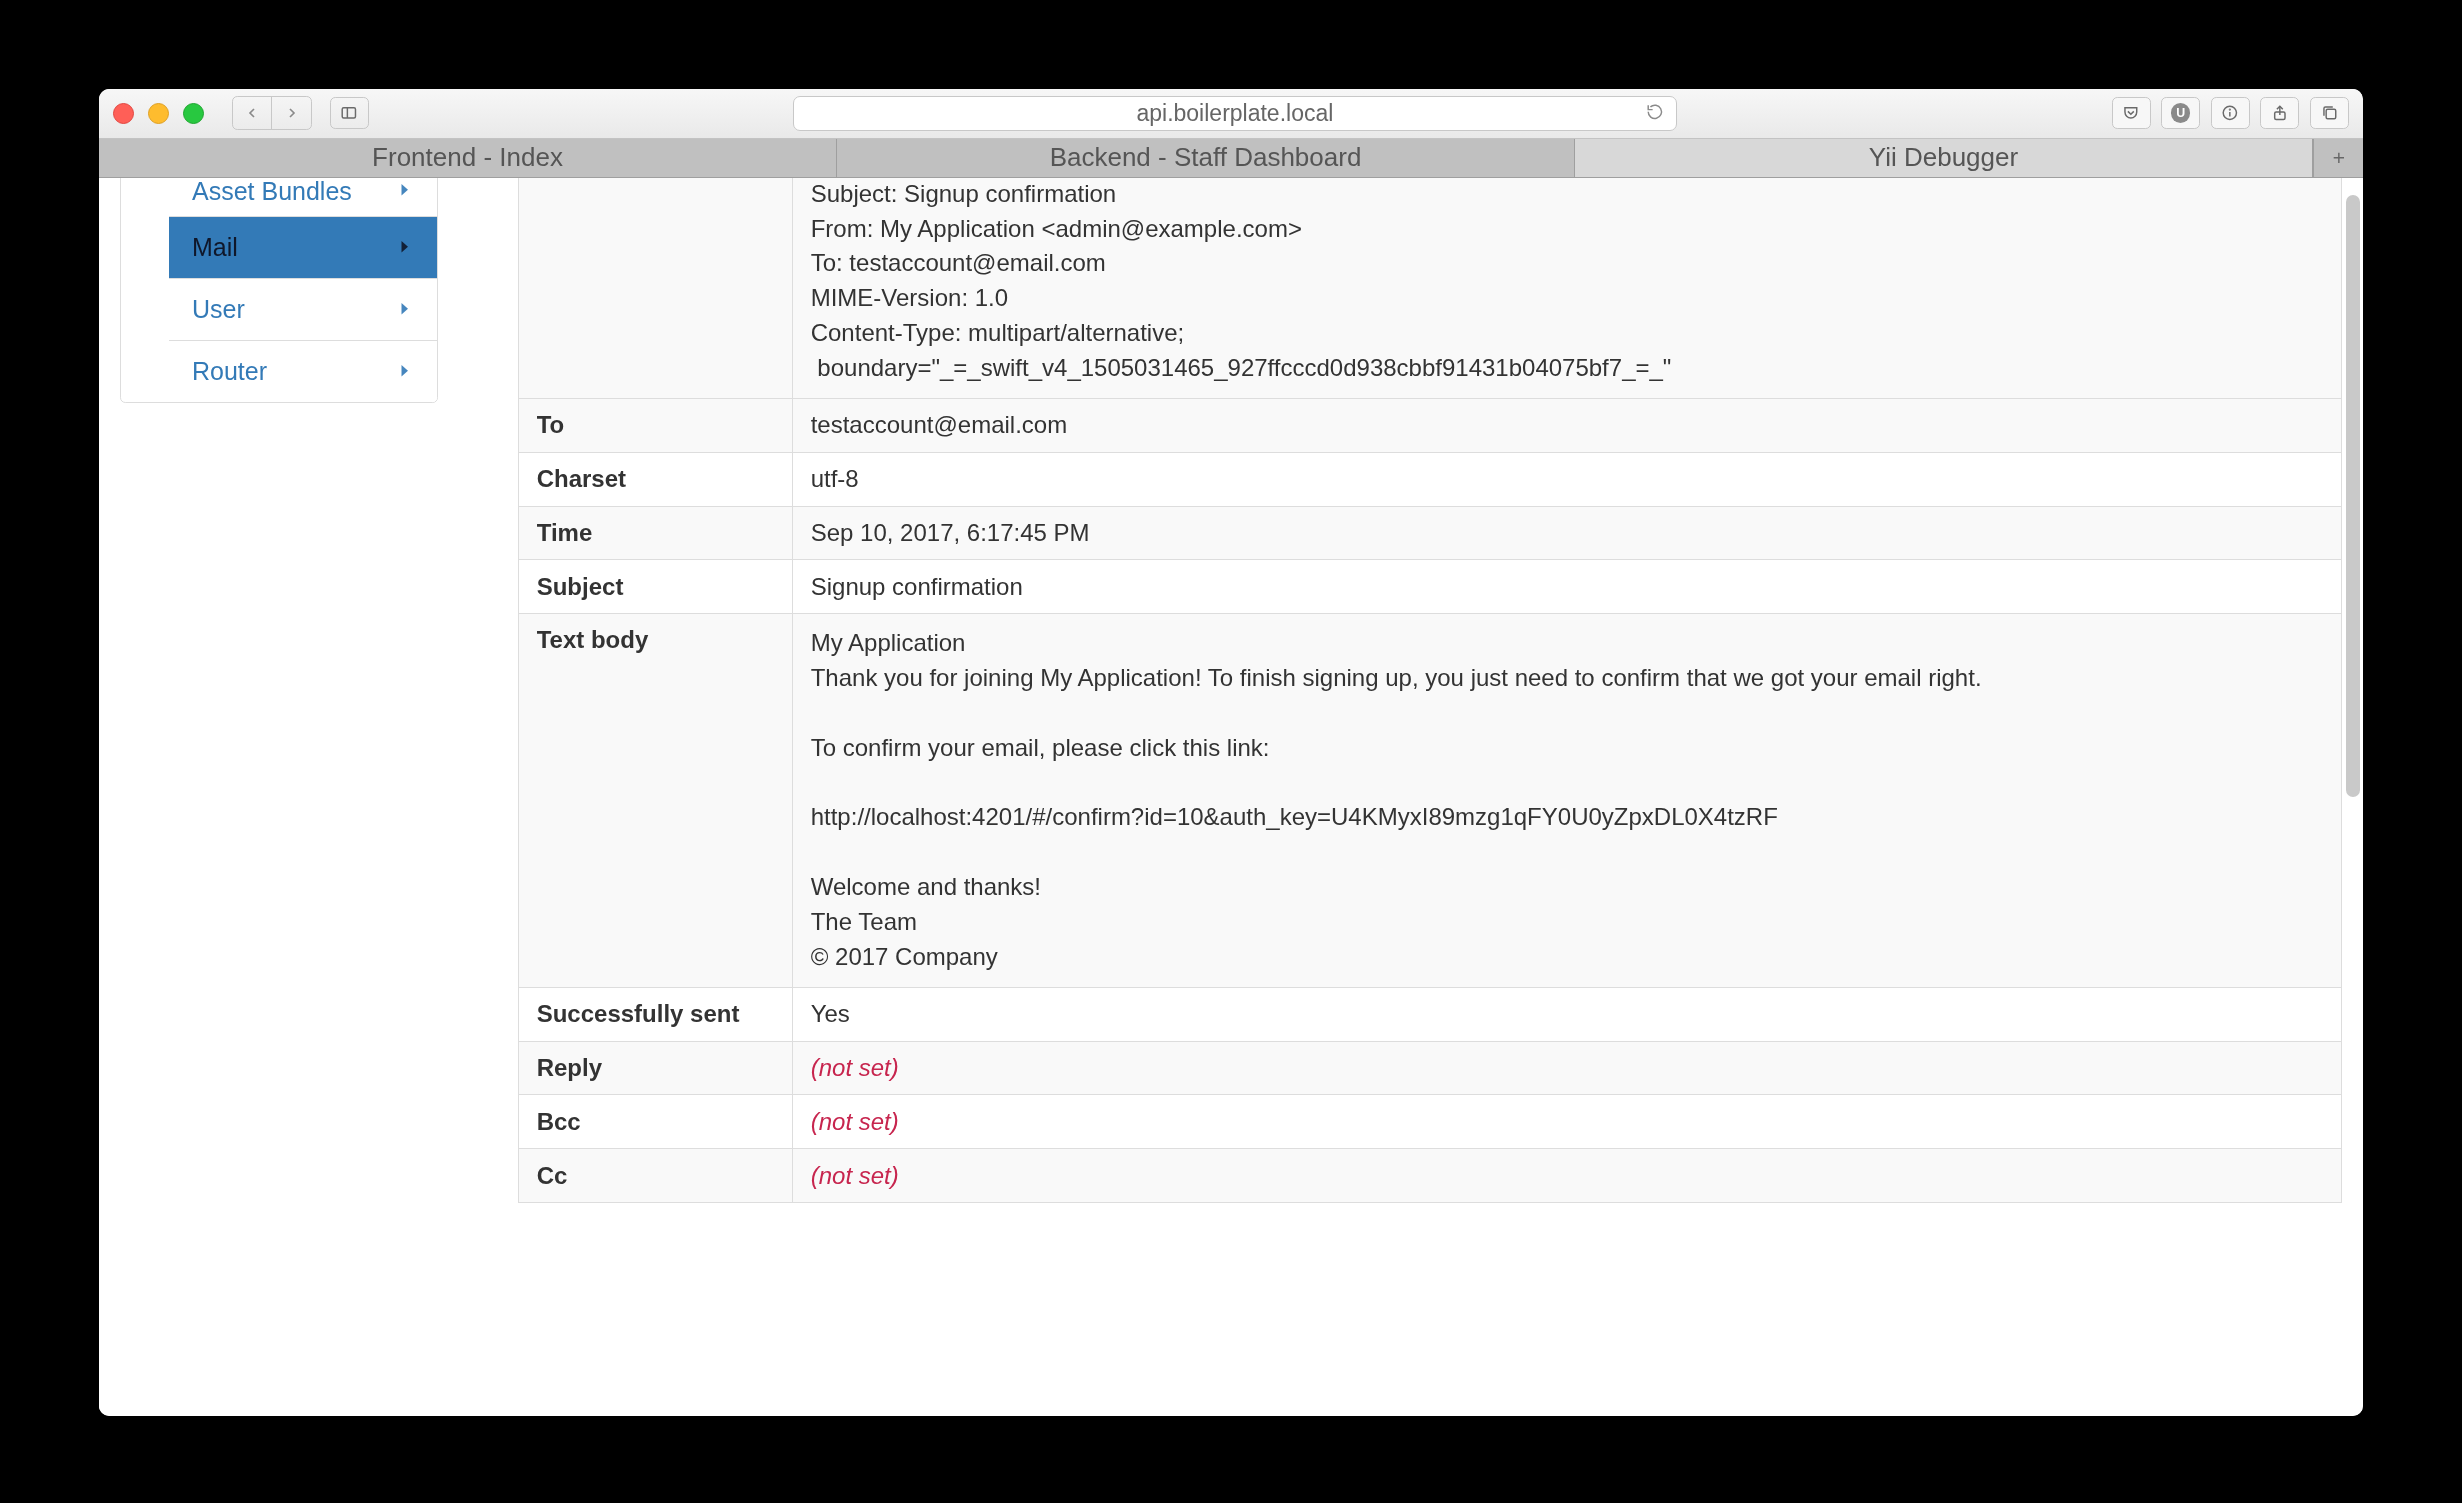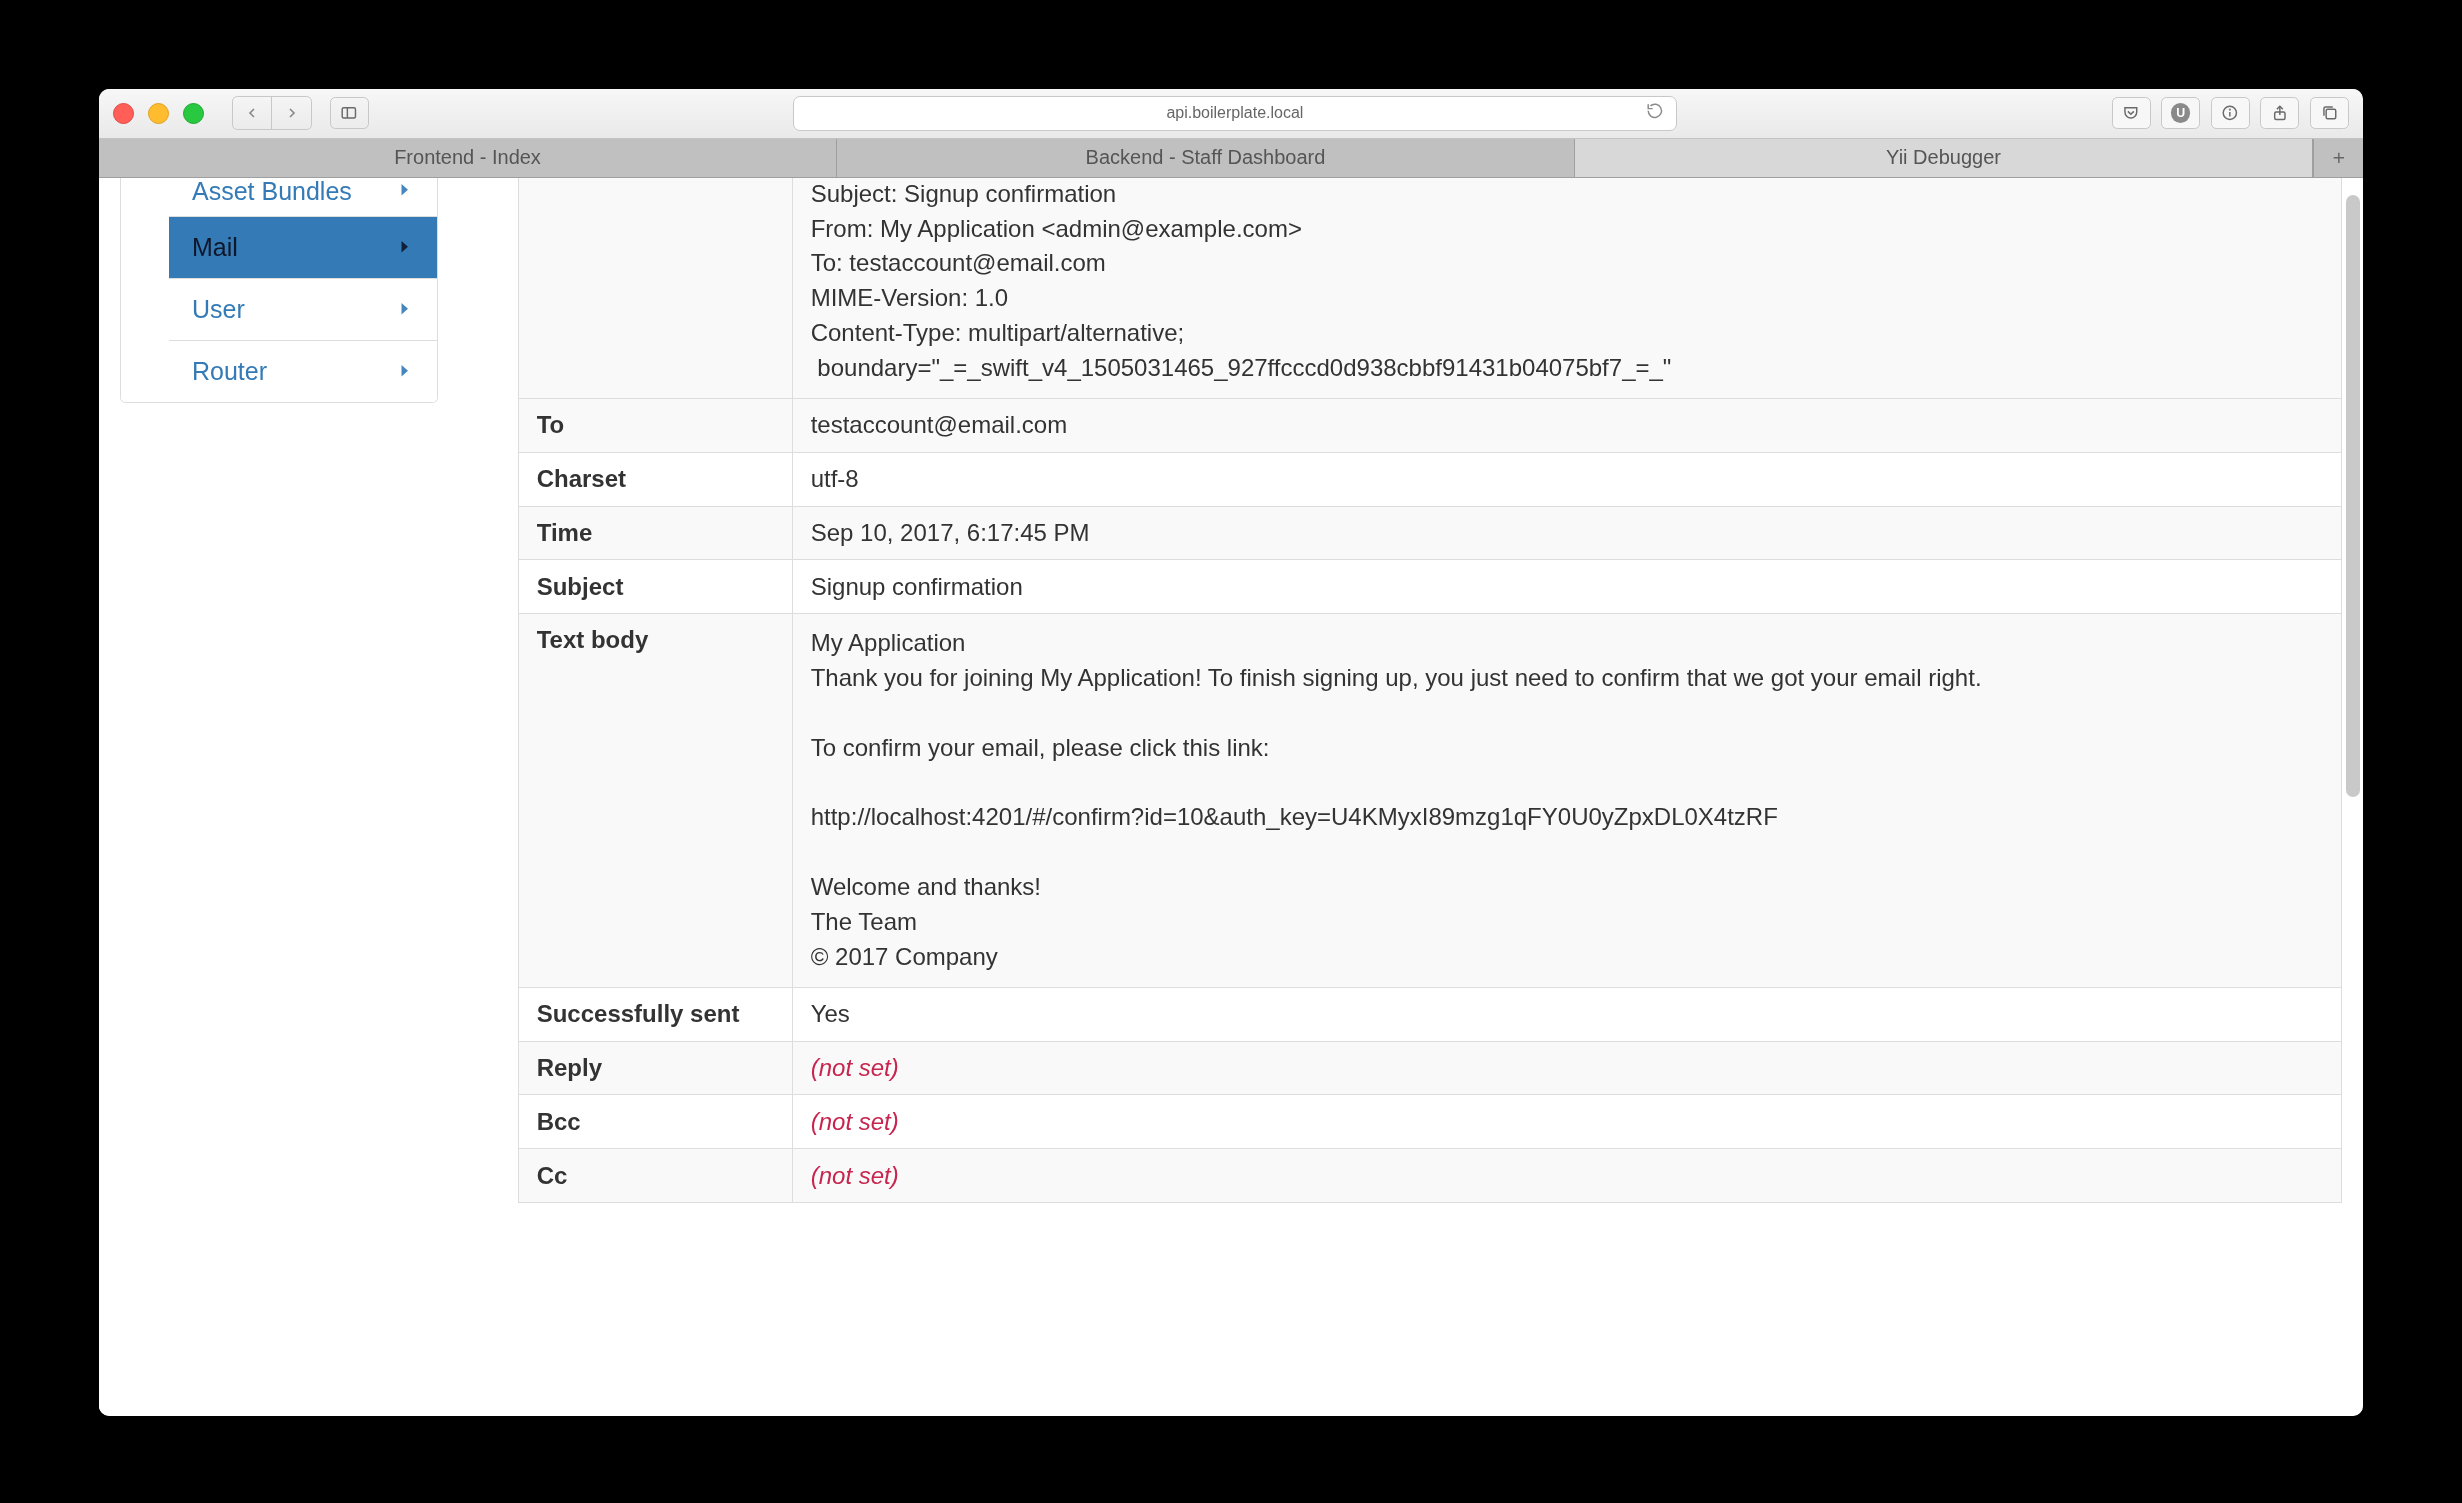--- a/index.html
+++ b/index.html
@@ -38,30 +38,30 @@
   .tl.red{background:#ff5f57;border:0.9px solid #e24640;}
   .tl.yellow{background:#febc2e;border:0.9px solid #dfa023;}
   .tl.green{background:#28c840;border:0.9px solid #1fa62f;}
   .nav-btns{display:flex;border:0.9px solid #c8c8c8;border-radius:5.3px;overflow:hidden;margin-left:10.6px;}
   .nav-btn{width:39px;height:32px;display:flex;align-items:center;justify-content:center;color:#8a8a8a;border-right:0.9px solid #c8c8c8;}
   .nav-btn:last-child{border-right:none;}
   .nav-btn svg{width:16px;height:16px;}
   .sq-btn{width:39px;height:32px;border:0.9px solid #c8c8c8;border-radius:5.3px;display:flex;align-items:center;justify-content:center;color:#6a6a6a;margin-left:7px;}
   .urlbar{
     flex:1;max-width:884px;margin:0 auto;height:35px;background:#fff;border:0.9px solid #c8c8c8;border-radius:7px;
-    display:flex;align-items:center;justify-content:center;position:relative;color:#666;font-size:16px;
+    display:flex;align-items:center;justify-content:center;position:relative;color:#666;font-size:23px;
   }
   .urlbar .reload{position:absolute;right:12.4px;color:#8a8a8a;}
   .right-btns{display:flex;gap:10.6px;margin-left:10.6px;}
   .right-btn{width:39px;height:32px;border:0.9px solid #c8c8c8;border-radius:5.3px;display:flex;align-items:center;justify-content:center;color:#6a6a6a;background:#f7f7f7;}
   .right-btn svg{width:17.7px;height:17.7px;}
   .circle-u{width:19.5px;height:19.5px;border-radius:50%;background:#8a8a8a;color:#fff;font-weight:bold;font-size:12.4px;display:flex;align-items:center;justify-content:center;}
   
   .tabbar{height:39px;background:#c0c0c0;display:flex;border-bottom:0.9px solid #9f9f9f;position:relative;}
-  .tab{flex:1;display:flex;align-items:center;justify-content:center;color:#555;font-size:20px;border-right:0.9px solid #9f9f9f;}
+  .tab{flex:1;display:flex;align-items:center;justify-content:center;color:#555;font-size:26px;border-right:0.9px solid #9f9f9f;}
   .tab.active{background:#d8d8d8;}
   .tab-new{width:50px;display:flex;align-items:center;justify-content:center;color:#666;border-left:0.9px solid #9f9f9f;}
   
   .content{flex:1;display:flex;overflow:hidden;background:#fff;position:relative;}
   .vscroll{position:absolute;right:3.5px;top:17.7px;bottom:17.7px;width:14px;border-radius:7px;background:transparent;}
   .vscroll .thumb{position:absolute;left:0;right:0;top:0;height:50%;background:#c9c9c9;border-radius:7px;}
   .page-body{flex:1;display:flex;padding:0 21px 0 21px;overflow:hidden;}
   
   .sidebar{width:318px;flex-shrink:0;}
   .nav-list{border:0.9px solid #ddd;border-radius:5.3px;overflow:hidden;margin-top:-5.3px;padding-left:48px;}

